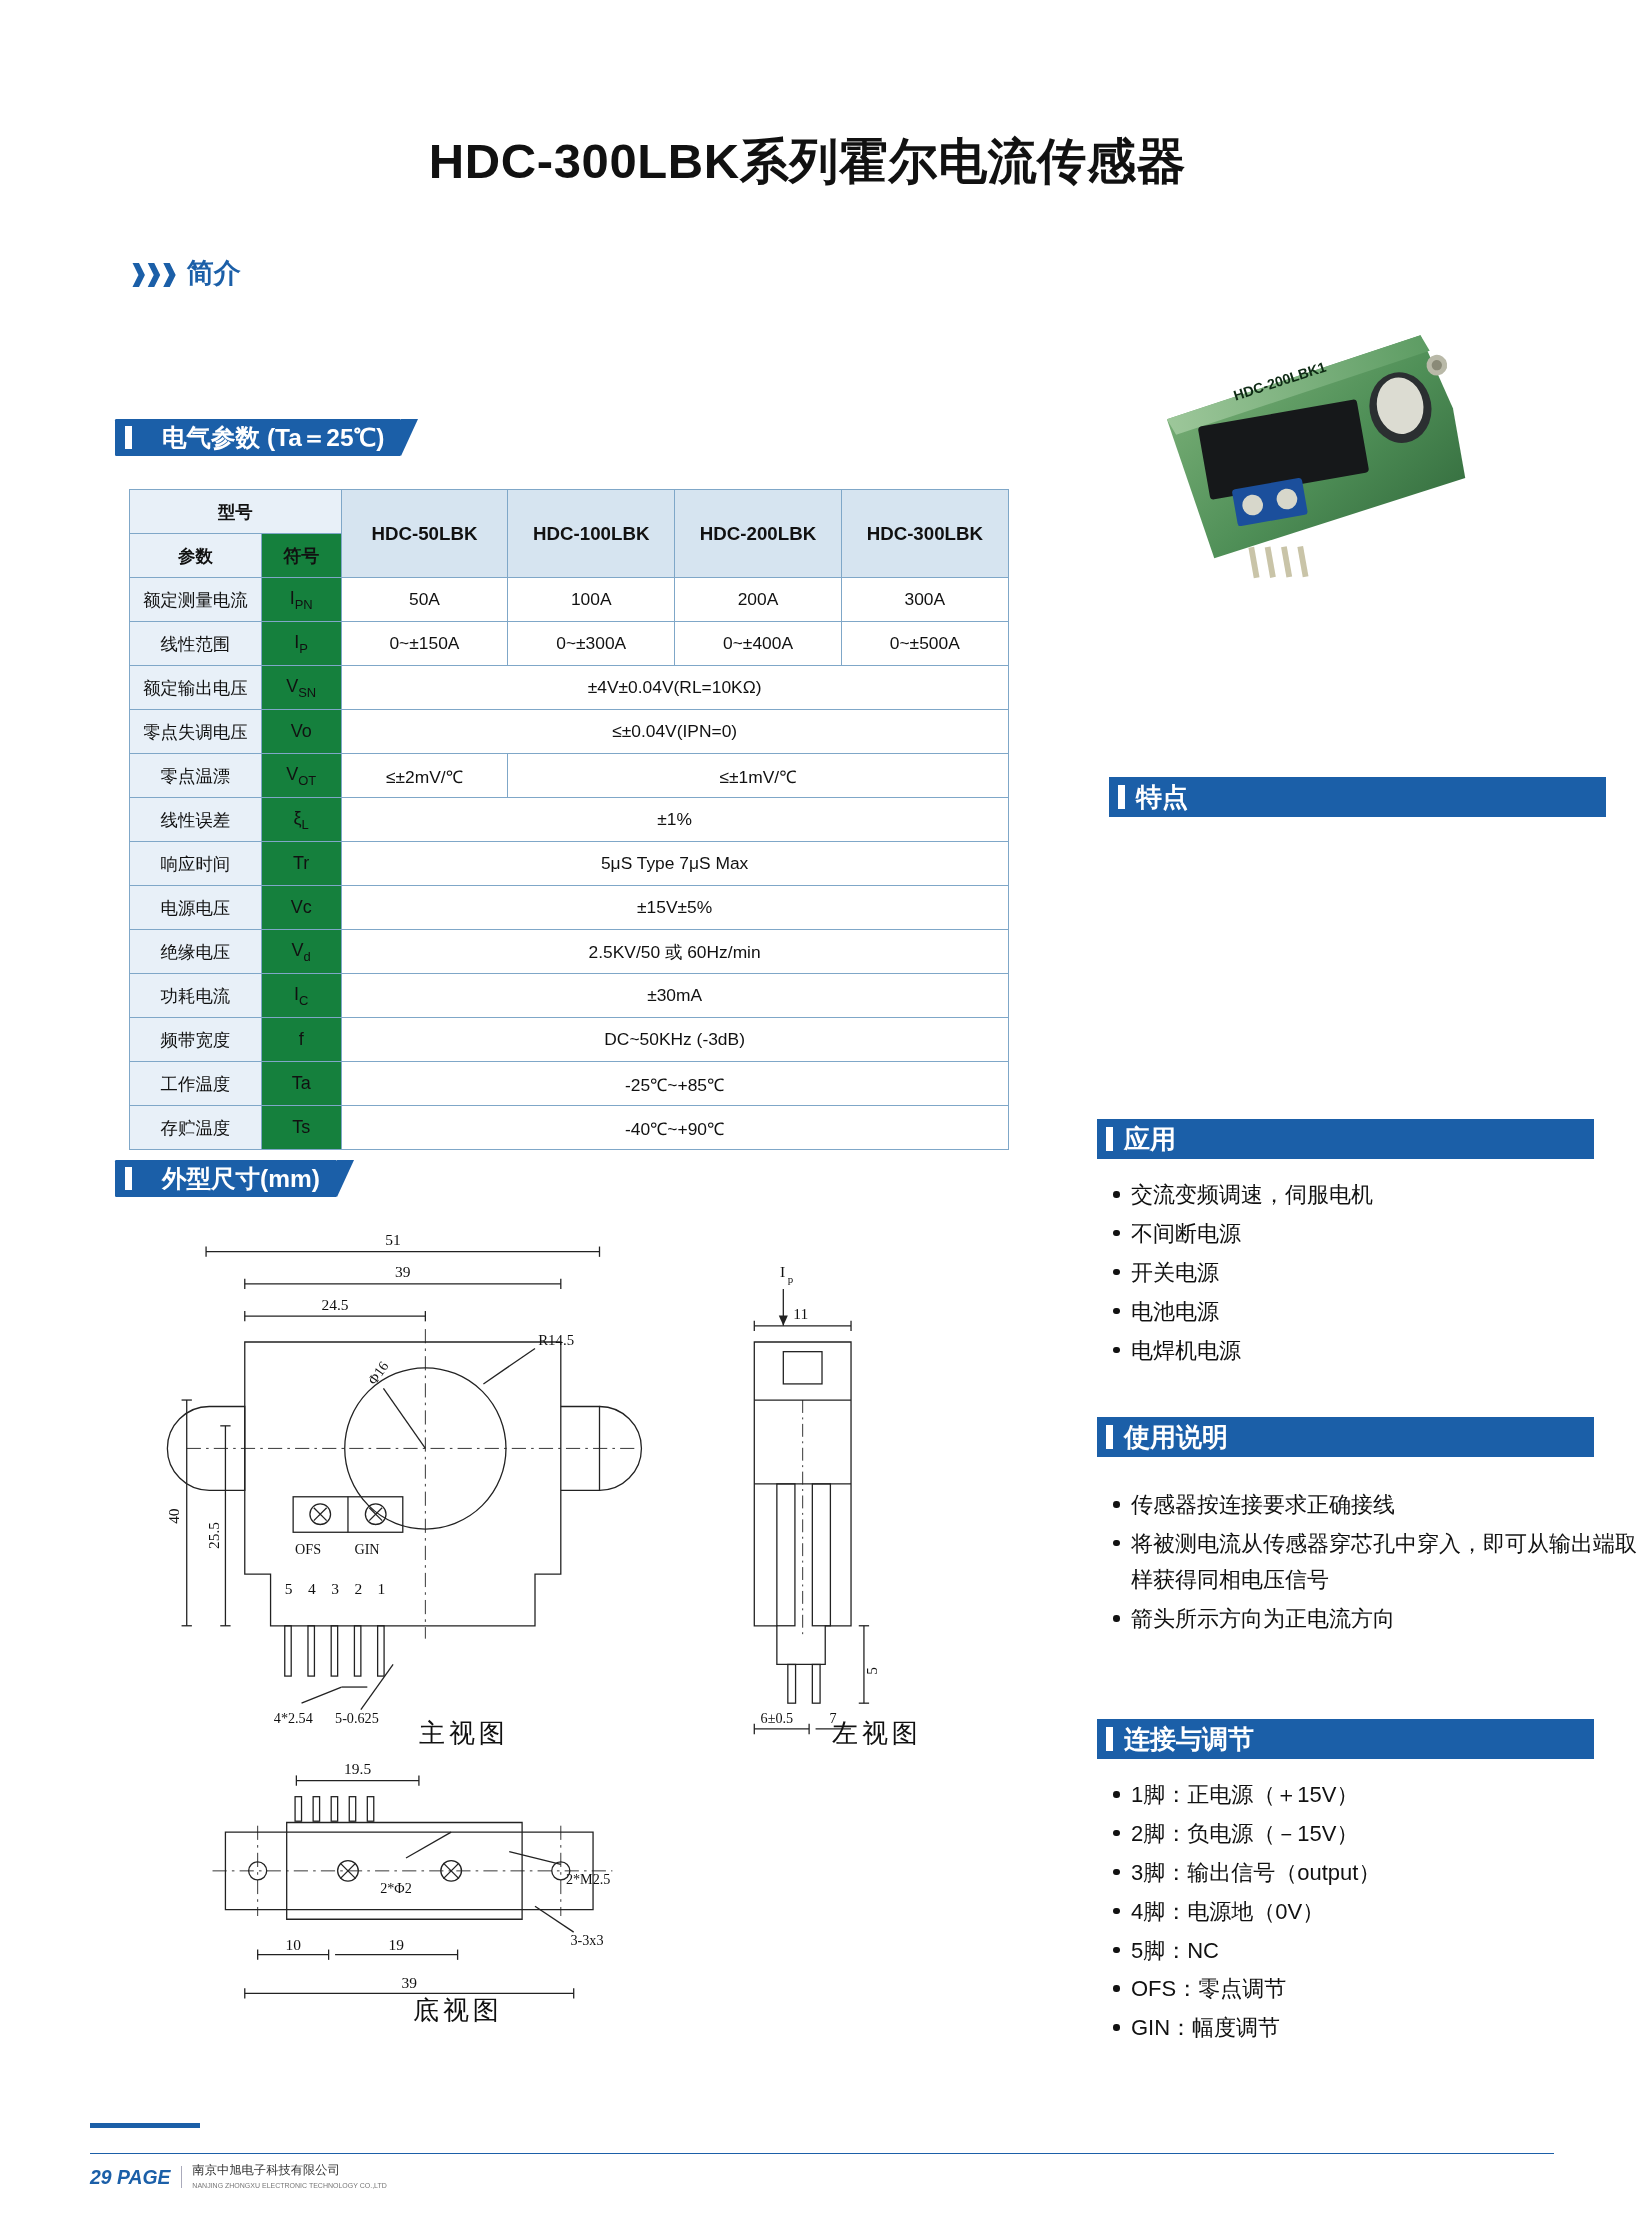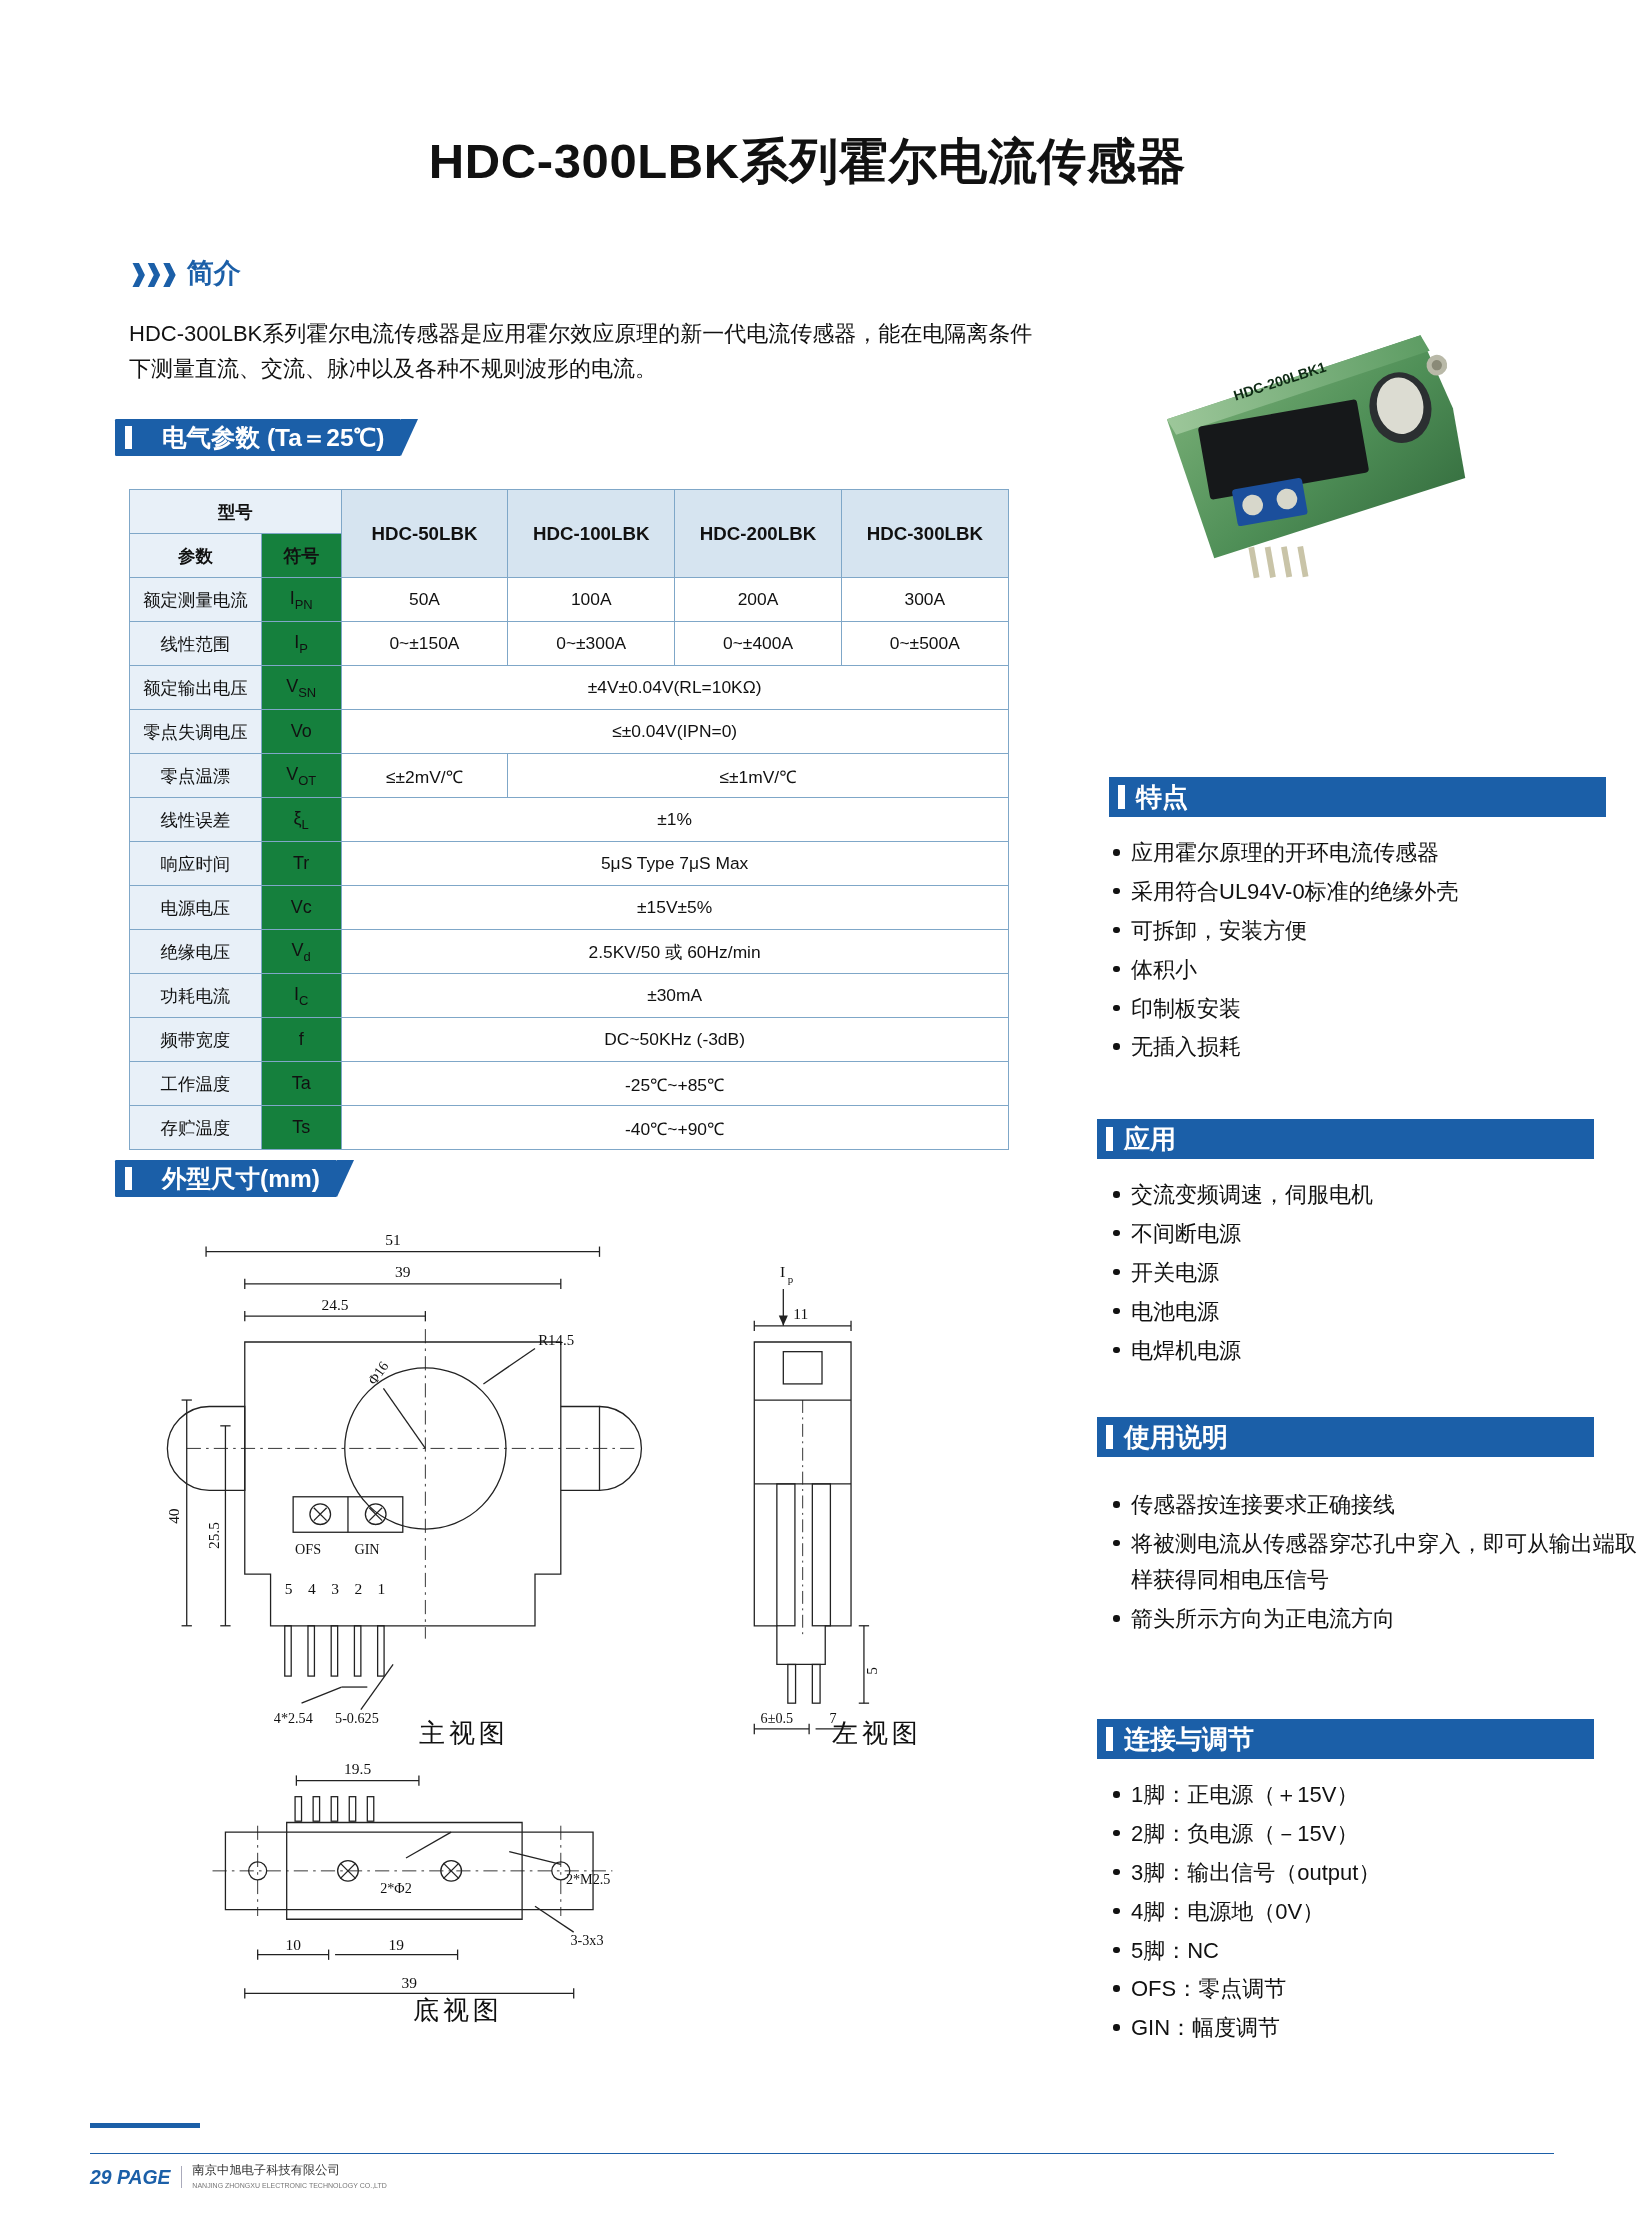--- a/index.html
+++ b/index.html
@@ -271,21 +271,20 @@
 <body>
 
 <div class="page">
 
   <div class="main-title">HDC-300LBK系列霍尔电流传感器</div>
 
   <div class="intro-head">
     <span class="chev">❱❱❱</span>
     <span class="t">简介</span>
   </div>
-  <div class="intro-body">HDC-300LBK系列霍尔电流传感器是应用霍尔效应原理的新一代电流传感器，能在电隔离条件下测量直流、交流、脉冲以及各种不规则波形的电流。</div>
 
   <div class="banner slant" id="banner-electrical">
     <span class="bar"></span>
     <span>电气参数 (Ta＝25℃)</span>
   </div>
 
   <table class="spec-table">
     <tbody>
         <tr>
       <td class="hdr rowhdr" colspan="2">型号</td>
@@ -419,28 +418,20 @@
       <rect x="200" y="356" width="9" height="48" fill="#c9c4a8"></rect>
       <rect x="225" y="360" width="9" height="48" fill="#c9c4a8"></rect>
       <text x="170" y="120" fill="#0e2a14" font-size="22" font-family="'Liberation Sans',sans-serif" transform="rotate(-8 170 120)" font-weight="bold">HDC-200LBK1</text>
     </g>
   </svg>
 
   <div class="rbar" id="bar-features">
     <span class="bar"></span>
     <span>特点</span>
   </div>
-  <ul class="rlist" id="list-features">
-    <li>应用霍尔原理的开环电流传感器</li>
-    <li>采用符合UL94V-0标准的绝缘外壳</li>
-    <li>可拆卸，安装方便</li>
-    <li>体积小</li>
-    <li>印制板安装</li>
-    <li>无插入损耗</li>
-  </ul>
 
   <div class="rbar" id="bar-apps">
     <span class="bar"></span>
     <span>应用</span>
   </div>
   <ul class="rlist" id="list-apps">
     <li>交流变频调速，伺服电机</li>
     <li>不间断电源</li>
     <li>开关电源</li>
     <li>电池电源</li>

